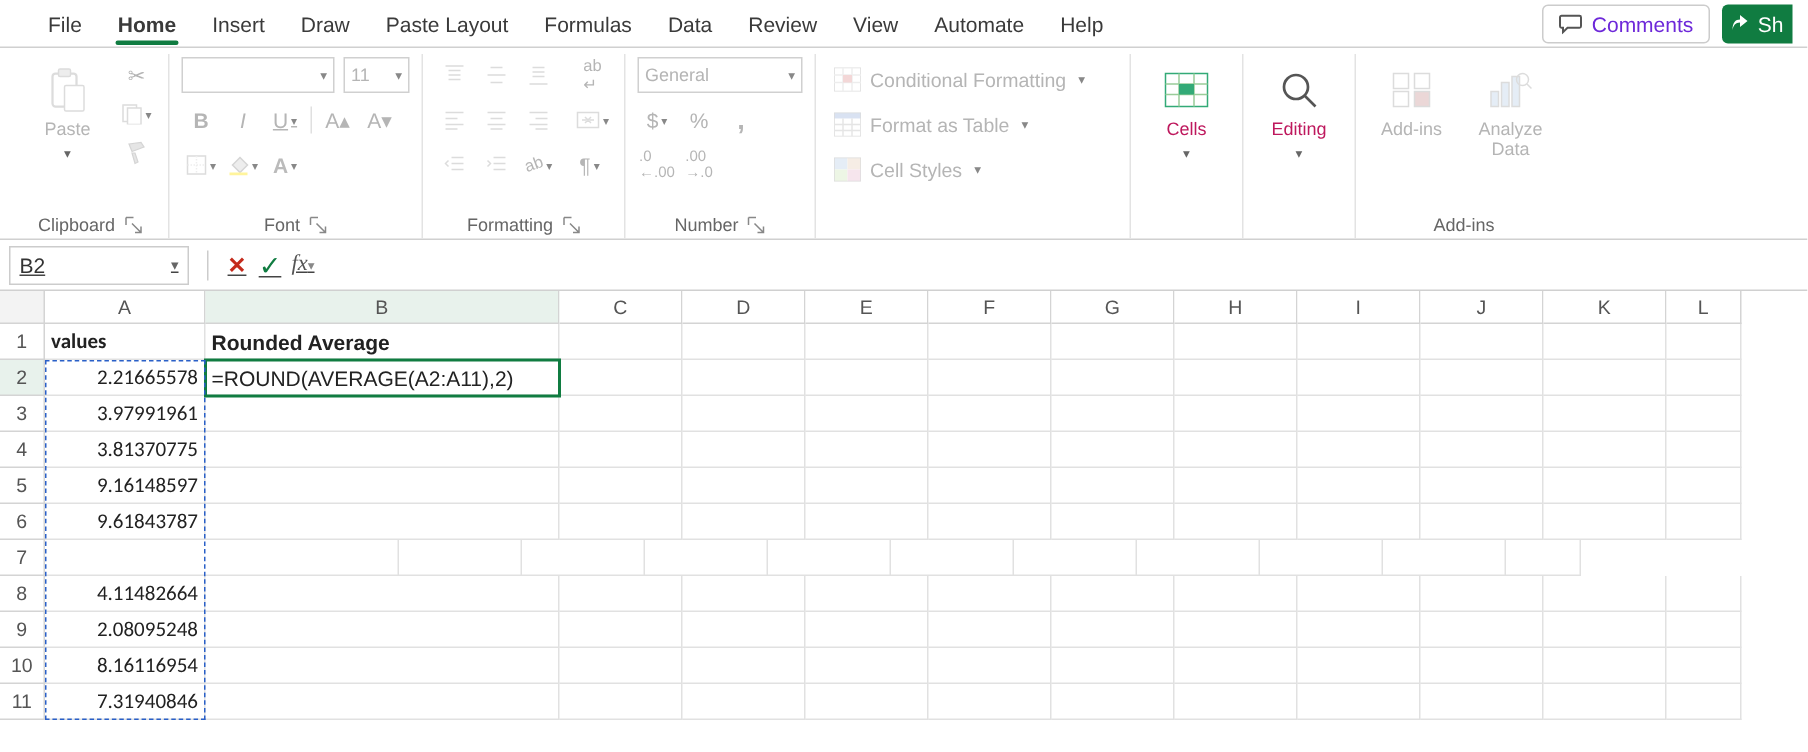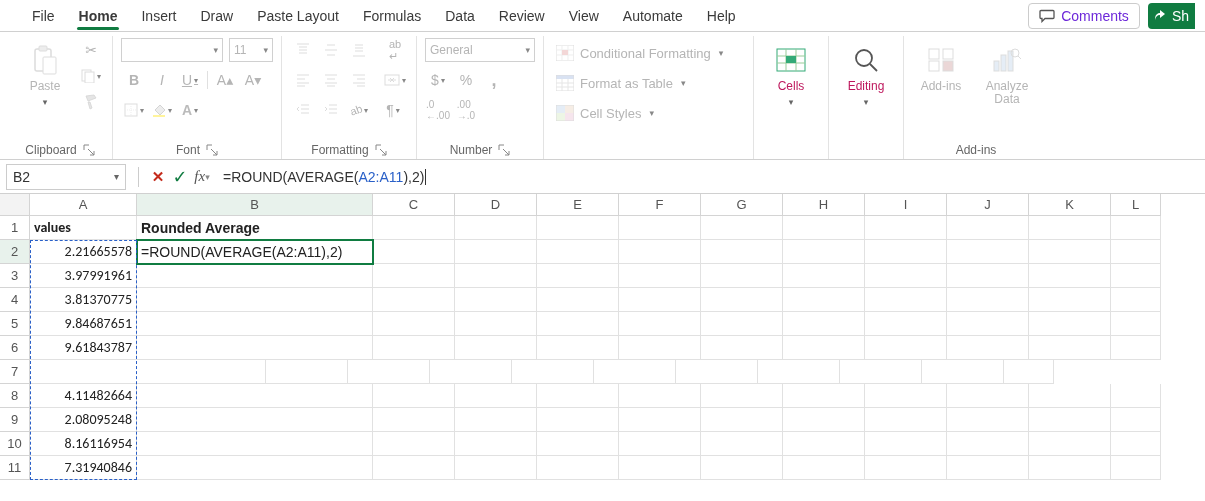--- a/index.html
+++ b/index.html
@@ -37,21 +37,21 @@
   .vbtn { display:flex; flex-direction:column; align-items:center; justify-content:center; width:58px; padding:6px 2px 2px; gap:4px; }
   .vbtn .ic { width:32px; height:32px; display:flex; align-items:center; justify-content:center; }
   .vbtn .lbl { font-size:12px; color:#be185d; text-align:center; line-height:1.1;}
   .vbtn .car { font-size:9px; color:#666; }
   .vbtn.disabled .lbl { color:#b5b5b5; }
   .styles-list { display:flex; flex-direction:column; gap:4px; padding:2px 4px; }
   .styles-list .item { display:flex; align-items:center; gap:6px; font-size:13px; color:#555; height:26px;}
   .styles-list .item .car{ font-size:9px; color:#888; margin-left:2px;}
 
   
-  .fbar-wrap { display:flex; align-items:center; height:34px; border-bottom:1px solid #d0d0d0; }
+  .fbar-wrap { display:flex; align-items:center; height:34px; border-bottom:1px solid #d0d0d0;text-decoration:underline; }
   .namebox { width:120px; height:26px; margin:0 0 0 6px; border:1px solid #ccc; display:flex; align-items:center; padding:0 6px; font-size:14px; color:#333; justify-content:space-between;}
   .namebox .car{ font-size:10px; color:#666;}
   .fx-sep { width:1px; height:20px; background:#ccc; margin:0 8px 0 12px;}
   .fx-btn { width:22px; height:22px; display:flex; align-items:center; justify-content:center; font-size:15px; }
   .fx-x { color:#c42b1c; font-weight:600;}
   .fx-v { color:#107c41; font-size:18px;}
   .fx { font-style:italic; font-family:"Times New Roman",serif; color:#555; font-size:15px;}
   .fbar { flex:1; height:26px; display:flex; align-items:center; padding:0 10px; font-size:14px; font-family:Consolas, monospace;}
   .fbar .tok-fn{ color:#333;}
   .fbar .tok-ref{ color:#2a60c8;}
@@ -452,26 +452,20 @@
   <div class="fx-btn fx-x">
       <span>✕</span>
     </div>
   <div class="fx-btn fx-v">
       <span>✓</span>
     </div>
   <div class="fx-btn">
       <span class="fx">fx</span>
       <span style="font-size:9px;color:#888">▾</span>
     </div>
-  <div class="fbar">
-    <span class="tok-fn">=ROUND(AVERAGE(</span>
-      <span class="tok-ref">A2:A11</span>
-      <span class="tok-fn">),2)</span>
-      <span class="cursor"></span>
-  </div>
 </div>
 
 <div class="sheet">
   <div class="colheads">
     <div class="rowhead-blank"></div>
     <div class="ch wA">A</div>
     <div class="ch wB sel">B</div>
     <div class="ch w">C</div>
     <div class="ch w">D</div>
     <div class="ch w">E</div>
@@ -539,21 +533,21 @@
         <div class="c w"></div>
         <div class="c w"></div>
         <div class="c w"></div>
         <div class="c w"></div>
         <div class="c w"></div>
         <div class="c w"></div>
         <div class="c w" style="width: 50px;"></div>
       </div>
       <div class="r">
         <div class="rh">5</div>
-        <div class="c wA">9.84687651</div>
+        <div class="c wA">9.16148597</div>
         <div class="c wB"></div>
         <div class="c w"></div>
         <div class="c w"></div>
         <div class="c w"></div>
         <div class="c w"></div>
         <div class="c w"></div>
         <div class="c w"></div>
         <div class="c w"></div>
         <div class="c w"></div>
         <div class="c w"></div>

